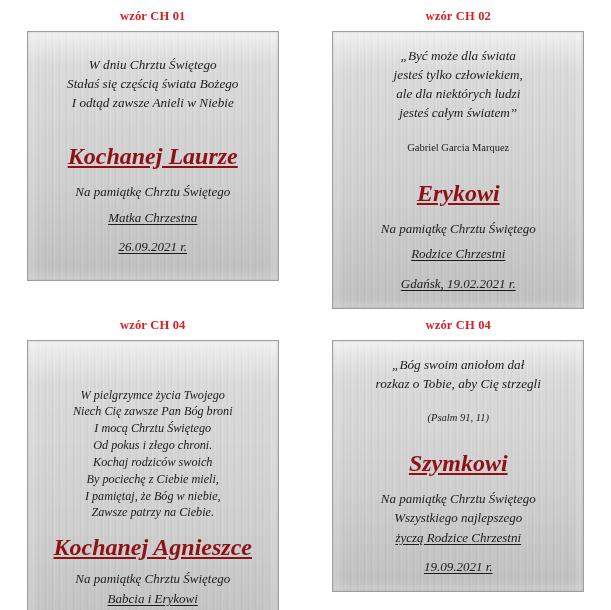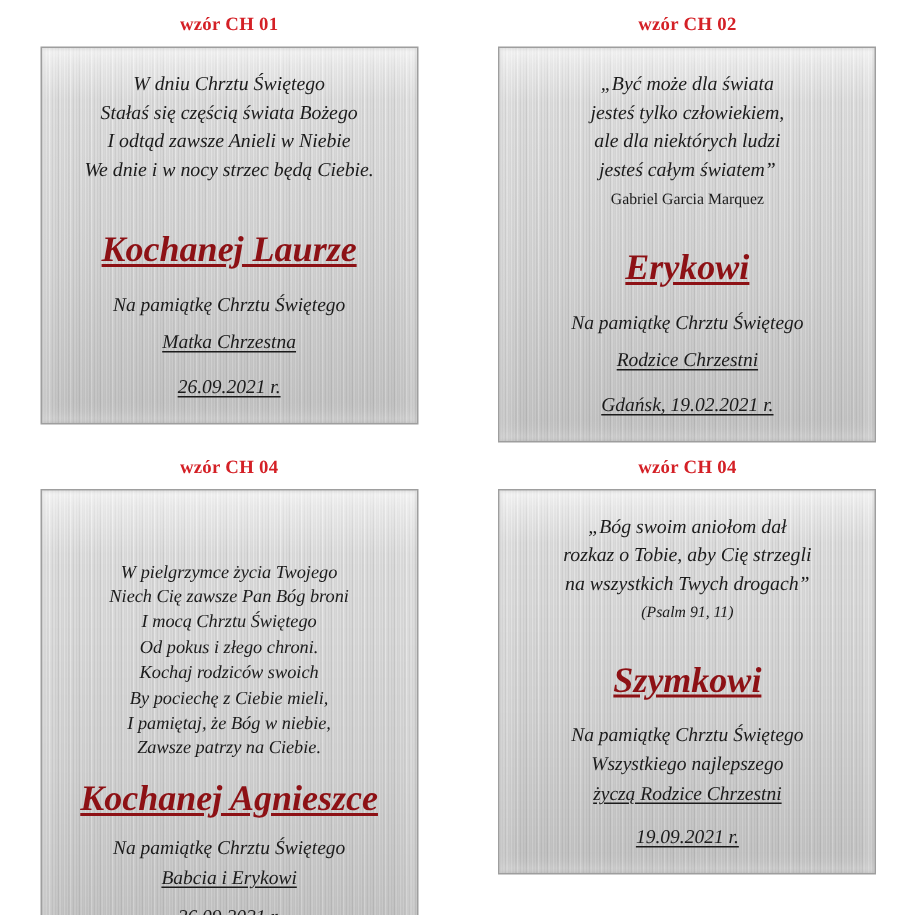--- a/index.html
+++ b/index.html
@@ -66,21 +66,21 @@
   .verse.small {
     font-size: 12.2px;
     line-height: 1.38;
     margin-top: 32px;
   }
   .attrib {
     text-align: right;
     color: #1b1b1b;
     font-size: 10.5px;
     font-style: normal;
-    margin-top: 1px;
+    margin-top: 15px;
   }
   .attrib.italic { font-style: italic; }
 
   .name {
     color: #8d1115;
     font-family: "Liberation Serif", serif;
     font-size: 24px;
     font-weight: bold;
     font-style: italic;
     text-decoration: underline;
@@ -121,21 +121,20 @@
 
 <div class="sheet">
 
   <div class="cell">
     <div class="caption">wzór CH 01</div>
     <div class="plate tall">
       <div class="verse">
         <div>W dniu Chrztu Świętego</div>
         <div>Stałaś się częścią świata Bożego</div>
         <div>I odtąd zawsze Anieli w Niebie</div>
-        <div>We dnie i w nocy strzec będą Ciebie.</div>
       </div>
       <div class="name">Kochanej Laurze</div>
       <div class="line">Na pamiątkę Chrztu Świętego</div>
       <div class="gap-s"></div>
       <div class="line u">Matka Chrzestna</div>
       <div class="date">26.09.2021 r.</div>
     </div>
   </div>
 
   <div class="cell">
@@ -175,21 +174,20 @@
       <div class="date tight">26.09.2021 r.</div>
     </div>
   </div>
 
   <div class="cell">
     <div class="caption">wzór CH 04</div>
     <div class="plate short">
       <div class="verse">
         <div>„Bóg swoim aniołom dał</div>
         <div>rozkaz o Tobie, aby Cię strzegli</div>
-        <div>na wszystkich Twych drogach”</div>
       </div>
       <div class="attrib italic">(Psalm 91, 11)</div>
       <div class="name">Szymkowi</div>
       <div class="line">Na pamiątkę Chrztu Świętego</div>
       <div class="line">Wszystkiego najlepszego</div>
       <div class="line u">życzą Rodzice Chrzestni</div>
       <div class="date">19.09.2021 r.</div>
     </div>
   </div>
 

